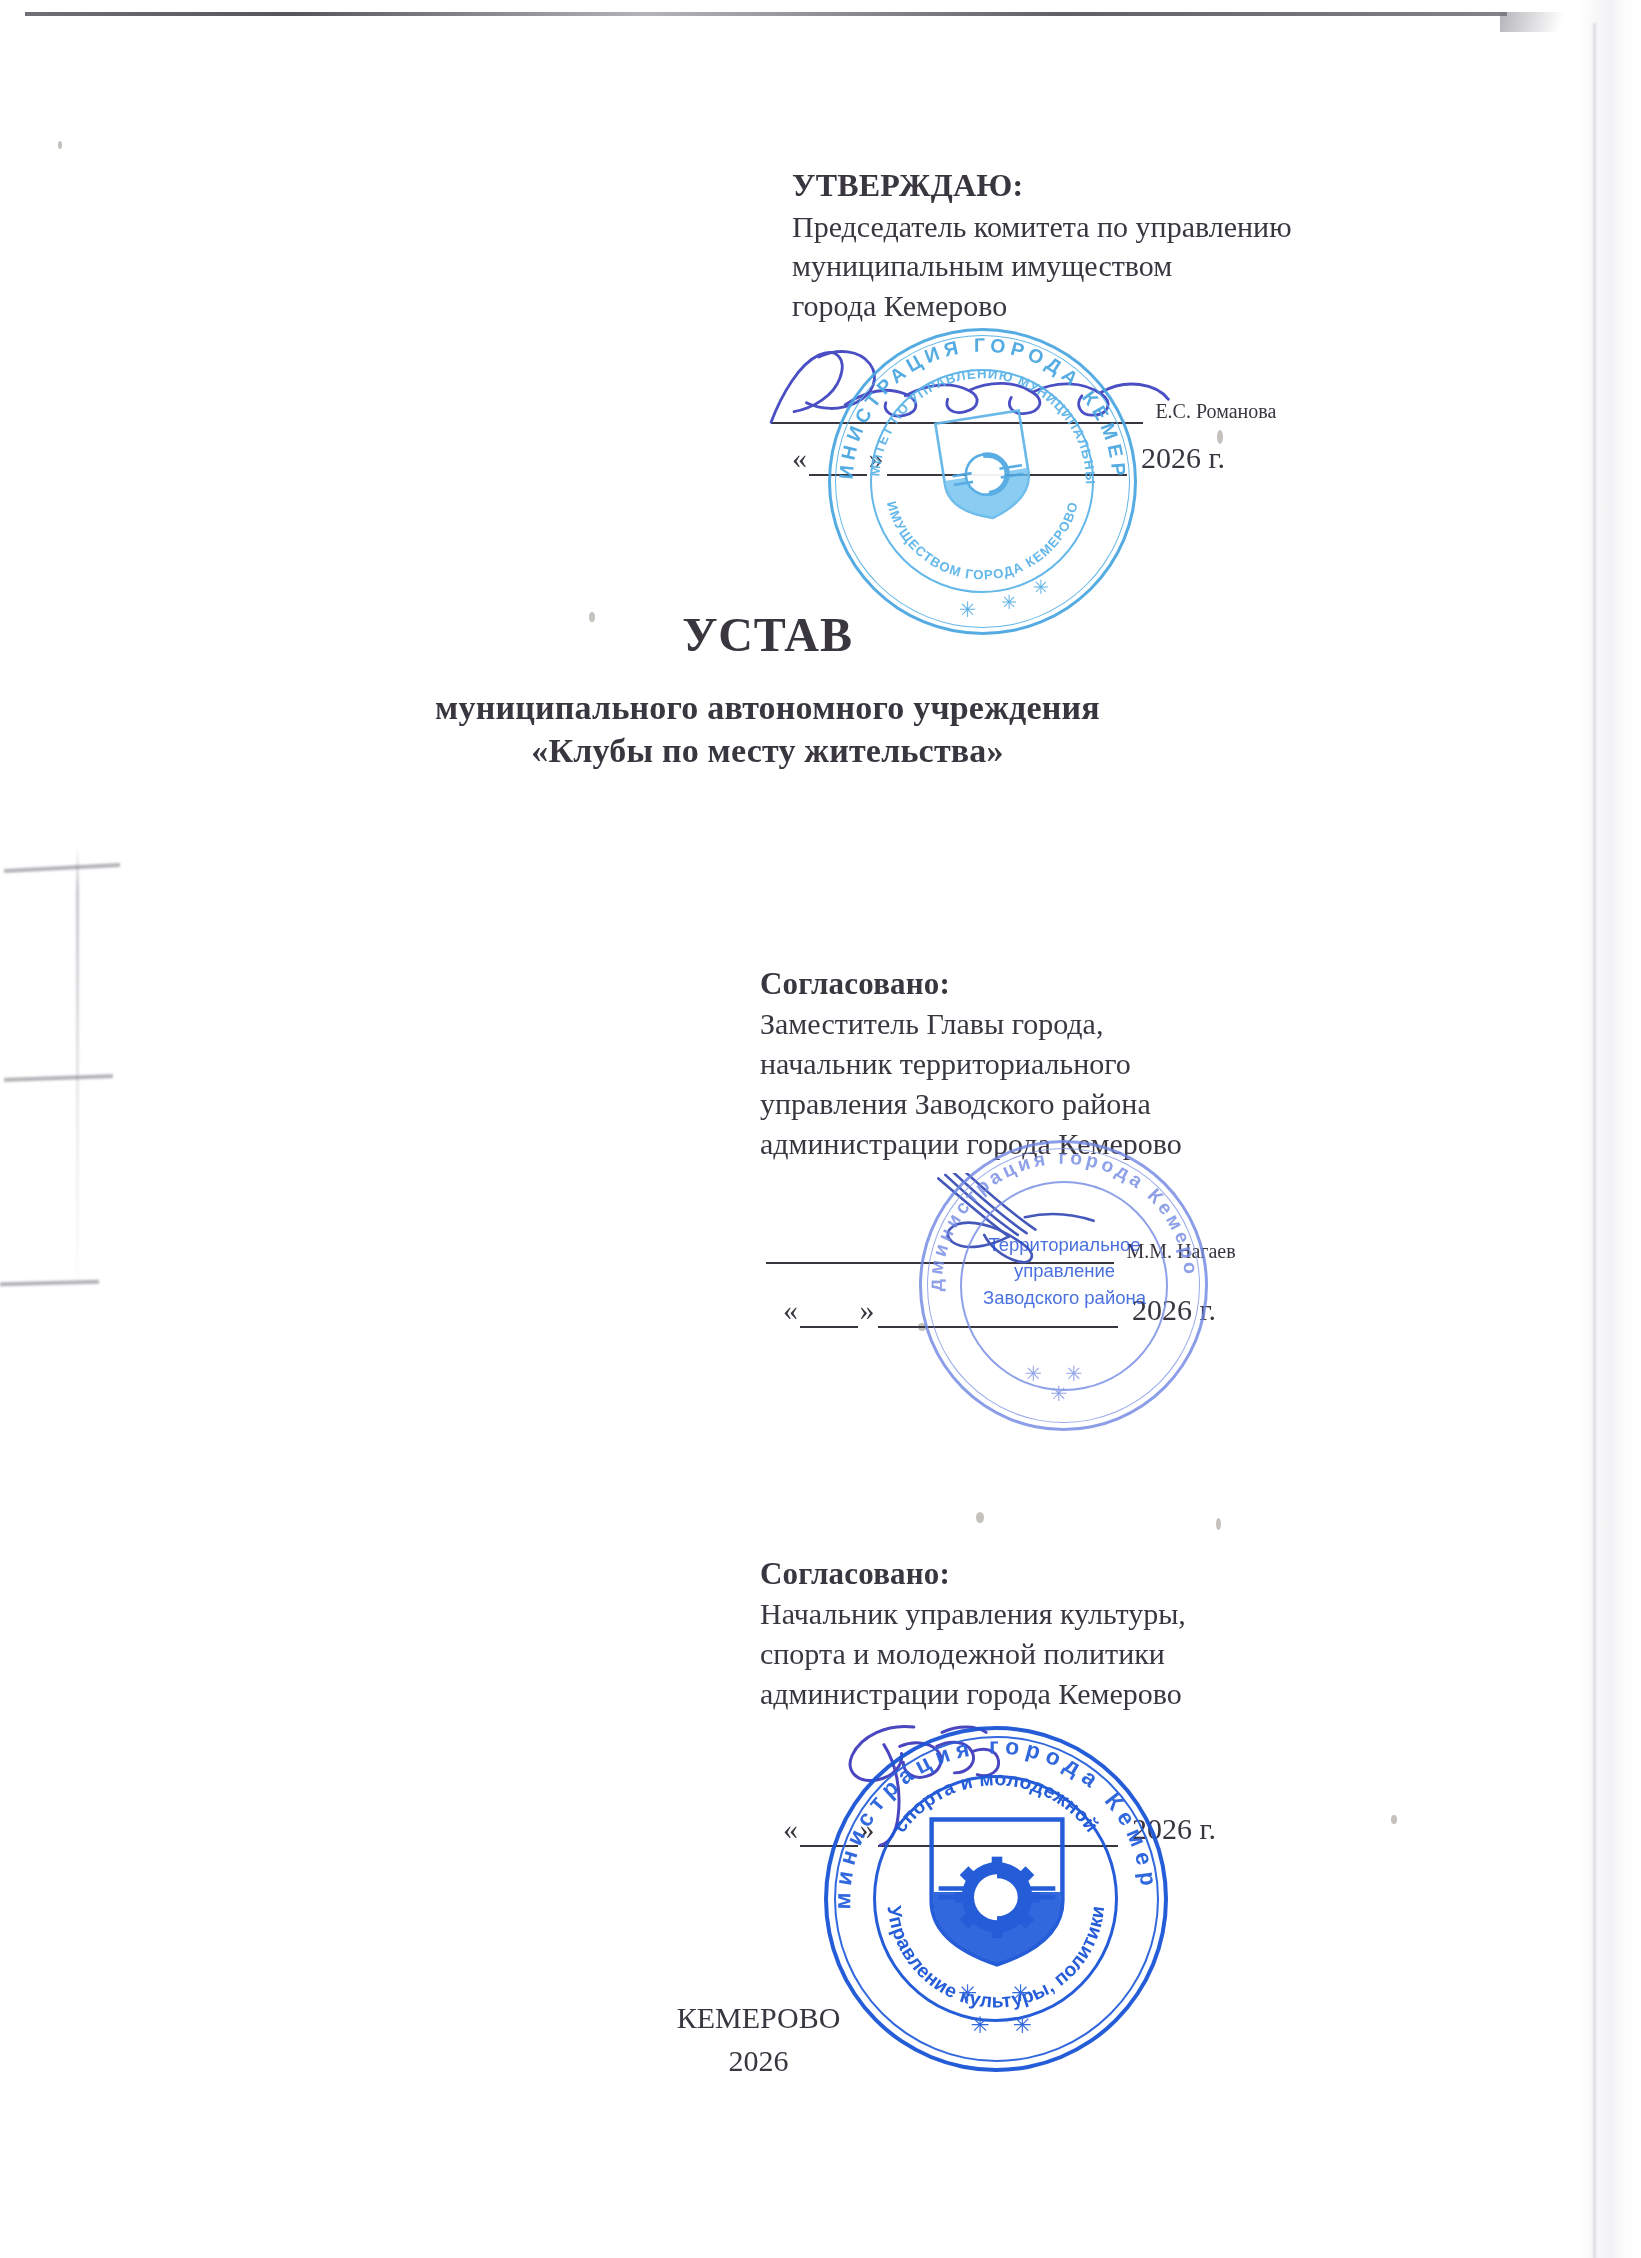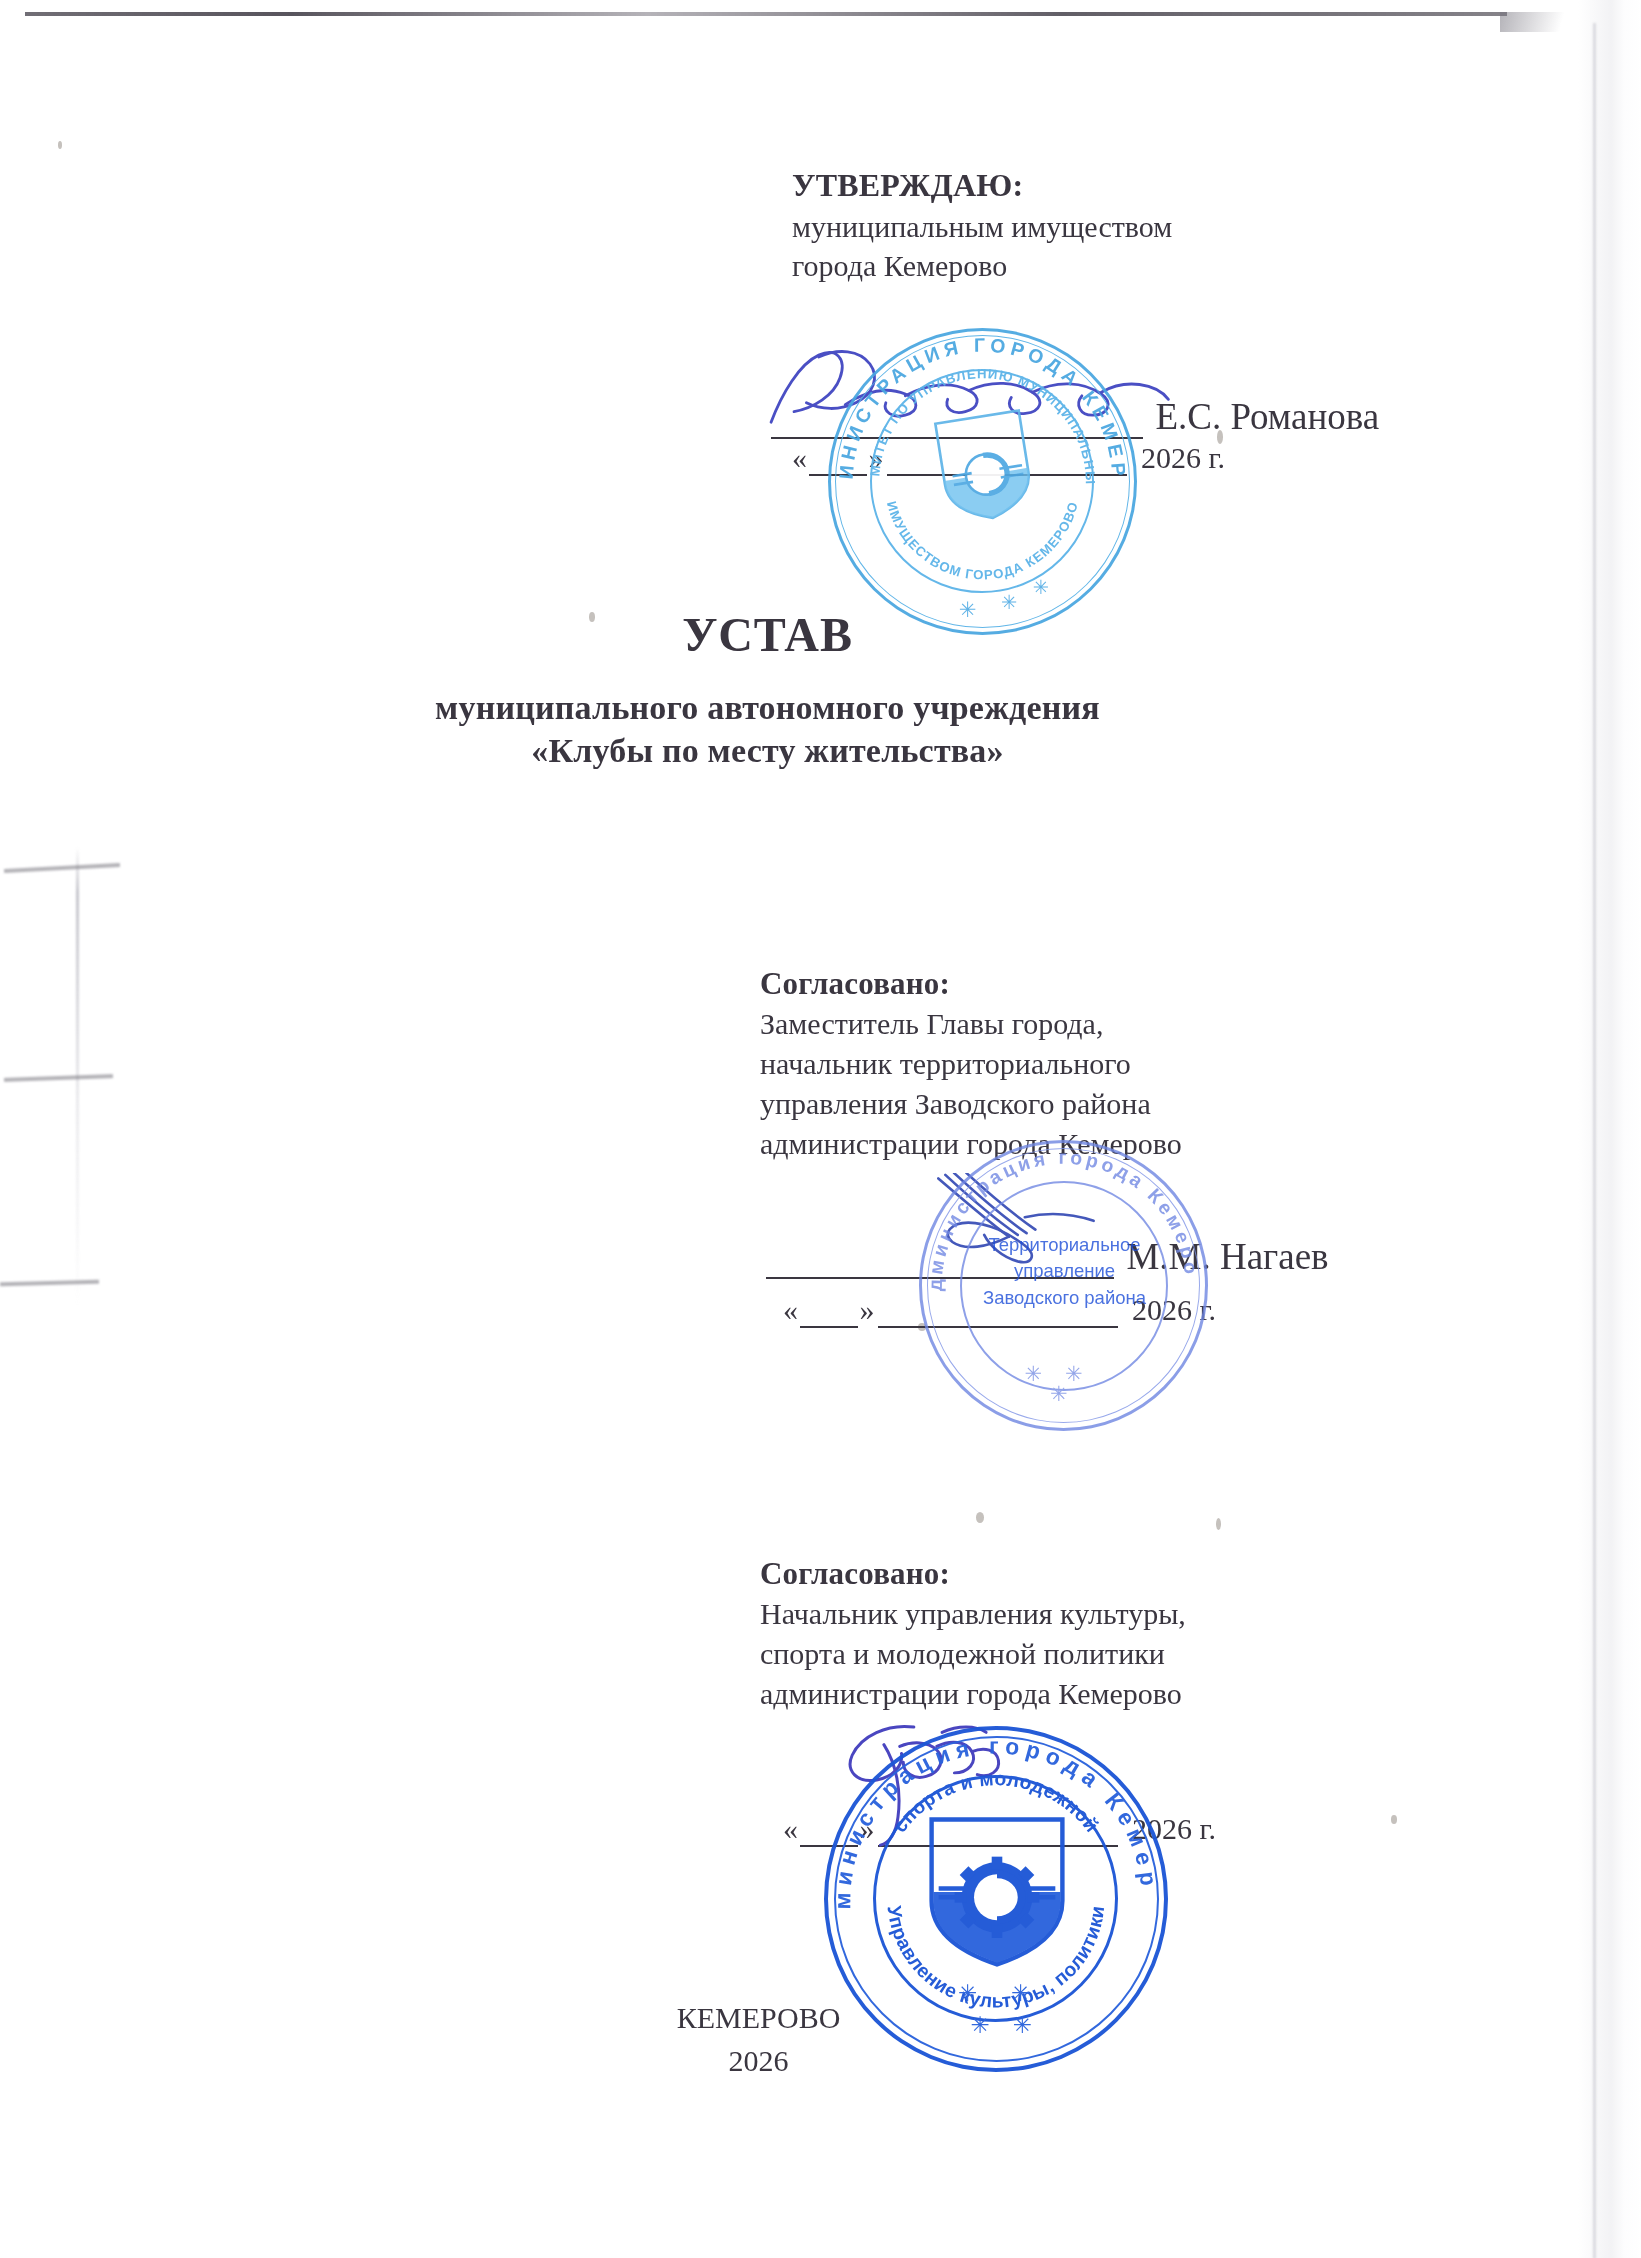--- a/index.html
+++ b/index.html
@@ -117,21 +117,21 @@
     display: flex;
     align-items: flex-end;
     white-space: nowrap;
   }
   .sign-line {
     display: inline-block;
     border-bottom: 2.2px solid #3a3640;
     height: 26.5px;
   }
   .sign-name {
-    font-size: 37px;
+    font-size: 20px;
     padding-left: 12.4px;
     padding-bottom: 0.9px;
   }
   .date-row {
     position: absolute;
     display: flex;
     align-items: flex-end;
     white-space: nowrap;
     font-size: 30px;
   }
@@ -329,20 +329,21 @@
   <div class="speck" style="left:58px;top:141px;width:4.4px;height:8px;"></div>
   <div class="speck" style="left:589px;top:612px;width:6.2px;height:9.7px;"></div>
   <div class="speck" style="left:1217px;top:430px;width:6.2px;height:14px;"></div>
   <div class="speck" style="left:1216px;top:1518px;width:5.3px;height:12.4px;"></div>
   <div class="speck" style="left:976px;top:1512px;width:8px;height:10.6px;"></div>
   <div class="speck" style="left:918px;top:1323px;width:8px;height:8px;"></div>
   <div class="speck" style="left:1391px;top:1815px;width:6.2px;height:8.8px;"></div>
 
   <div class="block" id="approve-block">
     <div class="ttl">УТВЕРЖДАЮ:</div>
+    <div class="ln">Председатель комитета по управлению</div>
     <div class="ln">муниципальным имуществом</div>
     <div class="ln">города Кемерово</div>
   </div>
 
   <div class="sign-row" style="left:771px; top:395px;">
     <span class="sign-line" style="width:372px;"></span>
     <span class="sign-name">Е.С. Романова</span>
   </div>
 
   <div class="date-row" style="left:792px; top:441px;">

